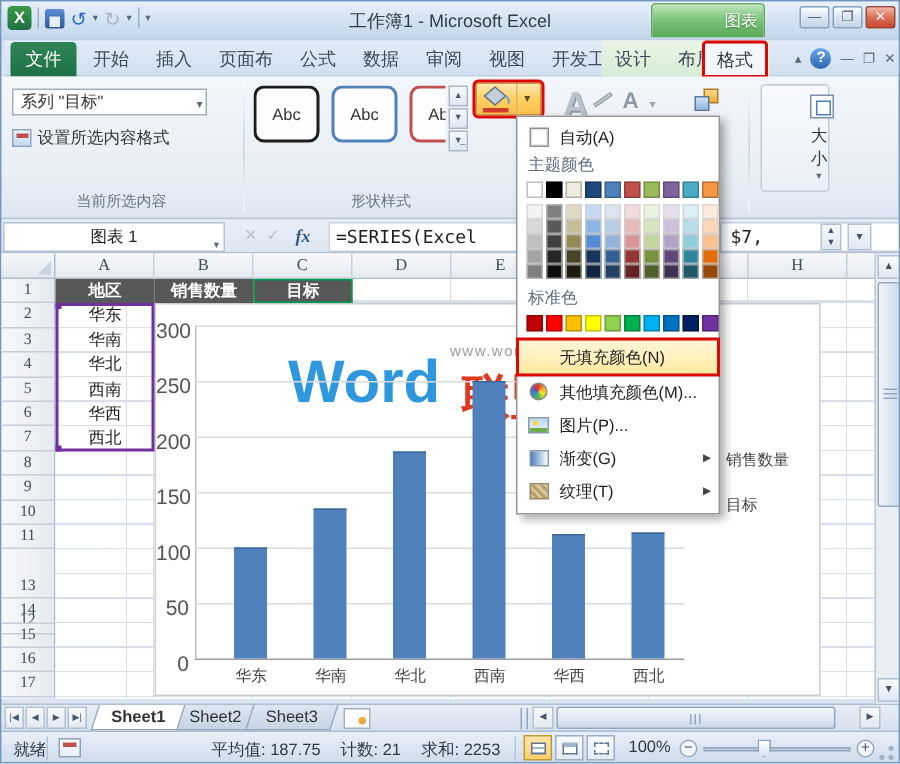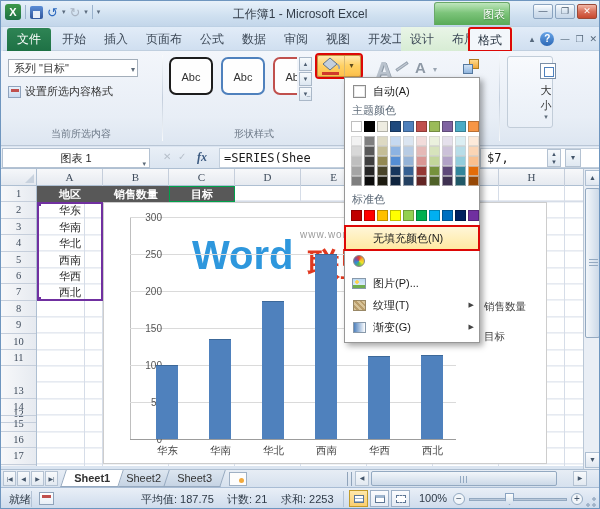--- a/index.html
+++ b/index.html
@@ -87,21 +87,21 @@
 #cells { position:absolute; left:36px; top:17px; width:546px; height:280px; background-color:#fff; background-image:repeating-linear-gradient(90deg,#d6dde8 0 1px,transparent 1px 66px),repeating-linear-gradient(180deg,#d6dde8 0 1px,transparent 1px 16.4px); background-position:65px 0,0 15.4px; }
 .hdrcell { position:absolute; top:0; width:66px; height:16.4px; background:#585858; color:#fff; font-size:11px; font-weight:bold; text-align:center; line-height:16px; }
 .acell { position:absolute; left:0; width:66px; height:16.4px; font-size:11px; color:#1c1c1c; text-align:center; line-height:16px; }
 #c1-greenbox { position:absolute; left:132px; top:0; width:66px; height:16.4px; border:1px solid #00a14b; z-index:3; }
 #a-purplebox { position:absolute; left:0px; top:16.4px; width:66px; height:98.4px; border:2px solid #7030a0; z-index:3; }
 .phandle { position:absolute; width:4px; height:4px; background:#7030a0; }
 
 
 #chart { position:absolute; left:102px; top:201px; width:444px; height:262px; background:#fff; border:1px solid #cdcdcd; z-index:2; }
 .gline { position:absolute; left:26px; width:326px; height:1px; background:#dadada; }
-.ylab { position:absolute; left:0; width:22px; font-size:10px; color:#555; text-align:right;margin-left:36px; }
+.ylab { position:absolute; left:0; width:22px; font-size:14px; color:#555; text-align:right; }
 #yaxis { position:absolute; left:26px; top:14px; width:1px; height:222px; background:#bfbfbf; }
 #xaxis { position:absolute; left:26px; top:236px; width:326px; height:1px; background:#9c9c9c; }
 .bar { position:absolute; width:22px; background:#4f81bd; border-top:1px solid #3c6899; }
 .xlab { position:absolute; top:241px; width:53px; font-size:10.5px; color:#444; text-align:center; }
 .leg-item { position:absolute; left:362px; display:flex; align-items:center; gap:9px; font-size:10.5px; color:#444; }
 .leg-sw { width:9px; height:9px; }
 #wm-url { position:absolute; left:196px; top:26px; font-size:10px; color:#9b9b9b; letter-spacing:1px; }
 #wm-word { position:absolute; left:88px; top:30px; font-size:40px; font-weight:bold; color:#2e97dd; line-height:44px; }
 #wm-mate { position:absolute; left:204px; top:40px; font-size:32px; font-weight:bold; color:#e0381f; }
 
@@ -267,21 +267,21 @@
       <div class="lbl">大小</div>
       <div class="arr">▾</div>
     </div>
   </div>
 
   <div id="fbar">
     <div id="namebox"><span>图表 1</span><span class="arr">▾</span></div>
     <span class="fx-btns" style="left:162px">✕</span>
     <span class="fx-btns" style="left:177px">✓</span>
     <div id="fx-lbl">fx</div>
-    <div id="formula-left">=SERIES(Shee</div>
+    <div id="formula-left">=SERIES(Excel</div>
     <div id="formula-right">$7,</div>
     <div id="f-spin">▲<br>▼</div>
     <div id="f-expand">▾</div>
   </div>
 
   <div id="sheet">
     <div id="column-headers">
         <div class="colhdr" style="left: 36px;">A</div>
         <div class="colhdr" style="left: 102px;">B</div>
         <div class="colhdr" style="left: 168px;">C</div>
@@ -464,39 +464,40 @@
         <div class="sw" style="background: rgb(112, 48, 160);"></div>
       </div>
     <div class="mi" id="mi-nofill">
         <span class="micon"></span>
         <span>无填充颜色(N)</span>
       </div>
     <div class="mi">
         <span class="micon">
           <span id="oc-wheel"></span>
         </span>
+        <span>其他填充颜色(M)...</span>
       </div>
     <div class="mi">
         <span class="micon">
           <span id="pic-ic"></span>
         </span>
         <span>图片(P)...</span>
       </div>
     <div class="mi">
         <span class="micon">
+          <span id="grad-ic"></span>
+        </span>
+        <span>渐变(G)</span>
+        <span class="sub">▶</span>
+      </div>
+    <div class="mi">
+        <span class="micon">
           <span id="tex-ic"></span>
         </span>
         <span>纹理(T)</span>
-        <span class="sub">▶</span>
-      </div>
-    <div class="mi">
-        <span class="micon">
-          <span id="grad-ic"></span>
-        </span>
-        <span>渐变(G)</span>
         <span class="sub">▶</span>
       </div>
   </div>
 
   <div id="tabsrow">
     <div id="tabnav">
       <div class="tnav">|◀</div>
       <div class="tnav">◀</div>
       <div class="tnav">▶</div>
       <div class="tnav">▶|</div>

